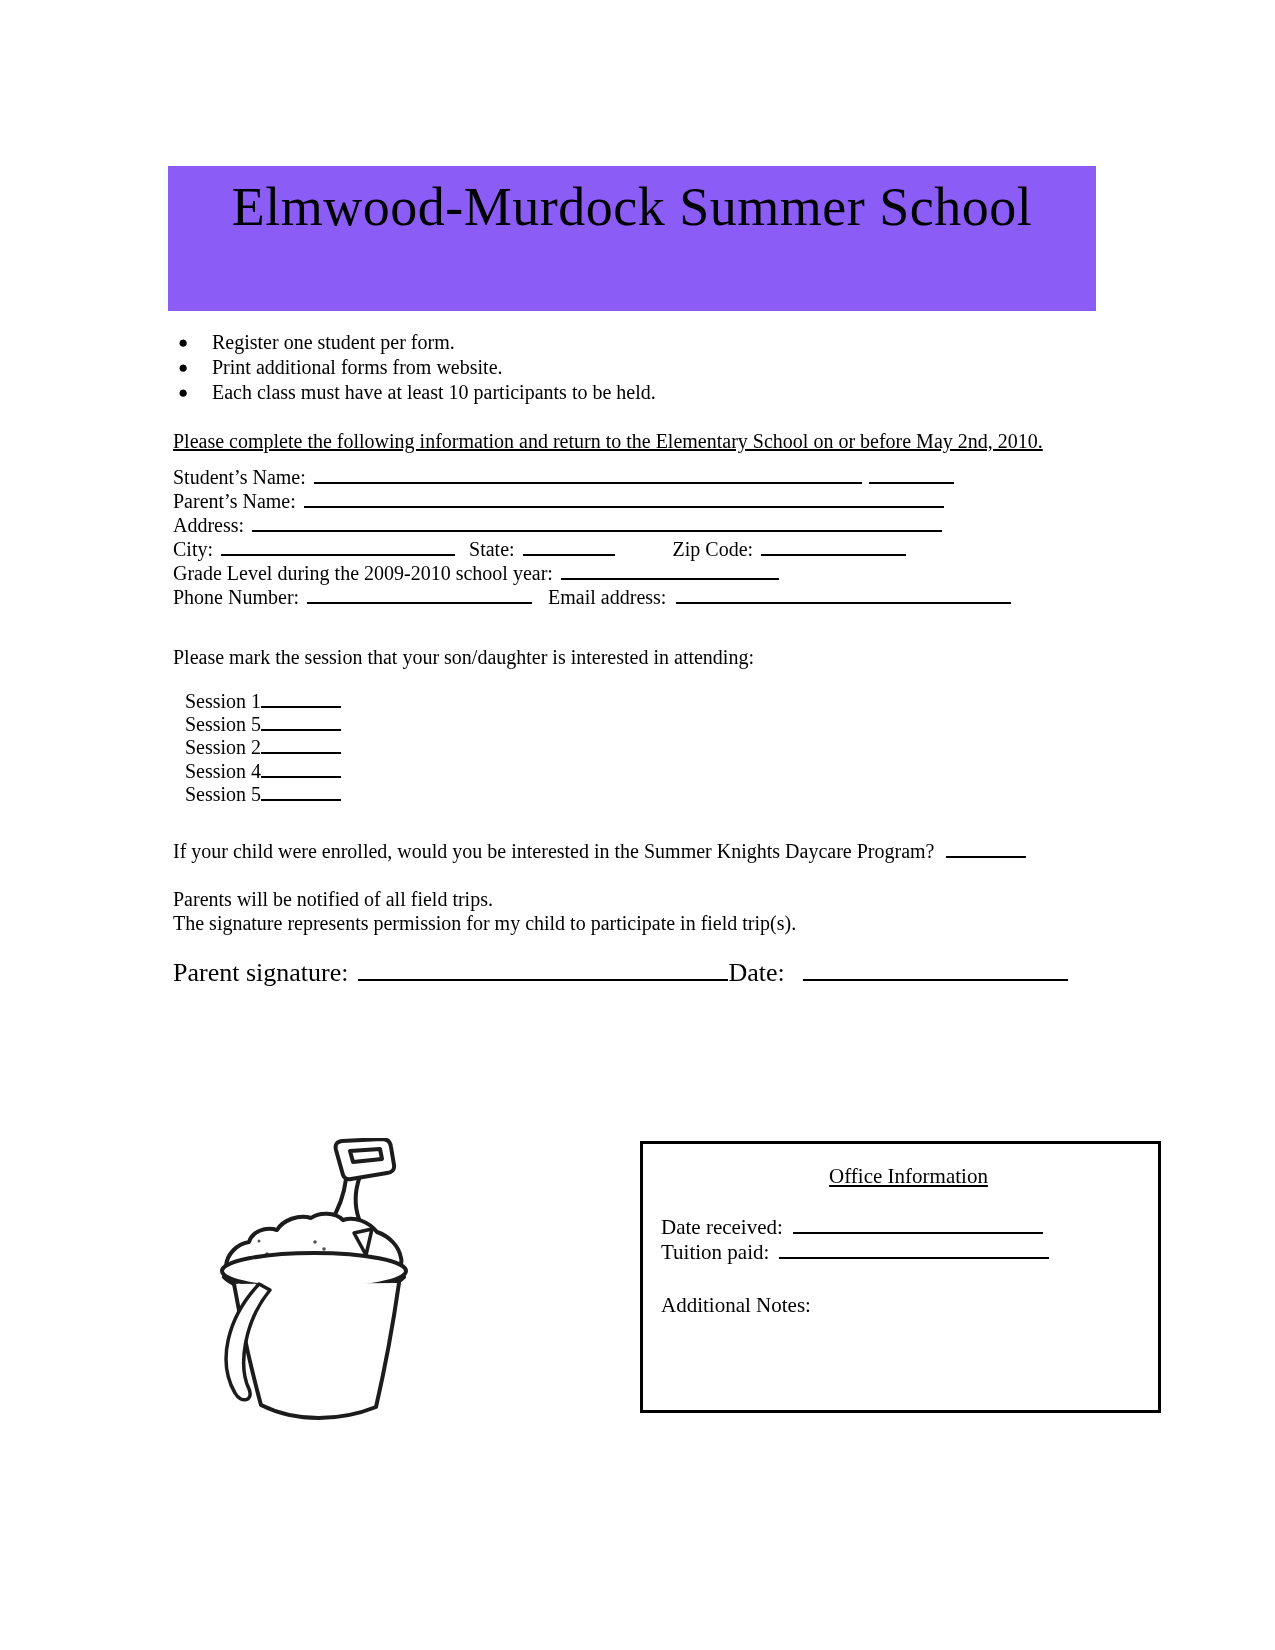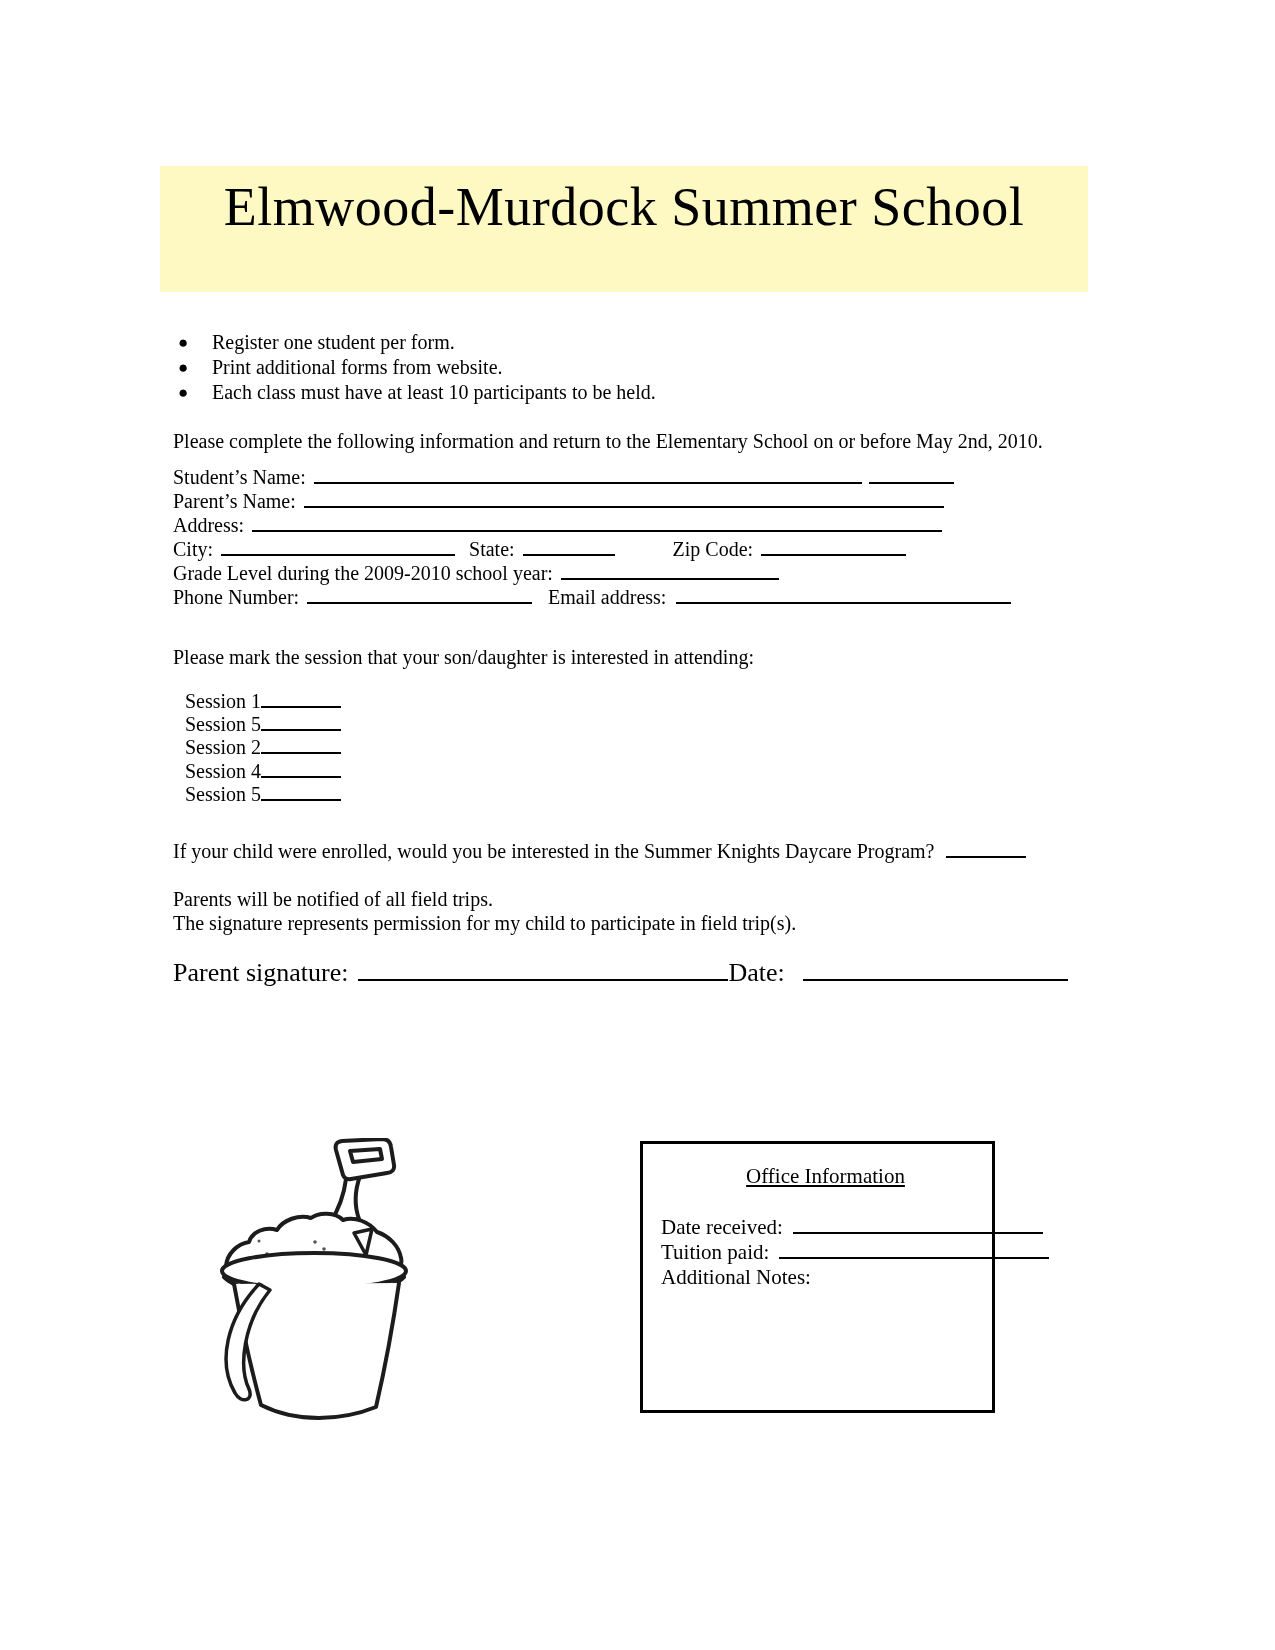--- a/index.html
+++ b/index.html
@@ -6,69 +6,69 @@
   .page{
     position:relative;
     width:1275px;height:1650px;
     background:#ffffff;
     font-family:"Liberation Serif","DejaVu Serif",serif;
     color:#000;
     overflow:hidden;
   }
   
   .banner{
-    position:absolute;left:160px;top:166px;width:928px;height:126px;
-    background:#fef9c3;
+    position:absolute;left:168px;top:166px;width:928px;height:145px;
+    background:#8b5cf6;
   }
   .banner .title{
     margin:0;padding-top:10px;
     text-align:center;
     font-size:54px;line-height:62px;font-weight:400;
     letter-spacing:0.5px;
   }
   
   .bullets{position:absolute;left:178px;top:330px;font-size:20px;}
   .bullet-row{display:flex;line-height:25px;}
   .bullet-dot{width:34px;text-align:left;font-size:17px;}
   
-  .intro{position:absolute;left:173px;top:430px;font-size:20px;white-space:nowrap;}
+  .intro{position:absolute;left:173px;top:430px;font-size:20px;white-space:nowrap;text-decoration:underline;}
   
   .fields{position:absolute;left:173px;top:465px;font-size:20px;}
   .frow{height:24px;line-height:24px;white-space:nowrap;}
   .ln{
     display:inline-block;
     border-bottom:2px solid #000;
     height:3px;
   }
   
   .session-prompt{position:absolute;left:173px;top:646px;font-size:20px;white-space:nowrap;}
   .sessions{position:absolute;left:185px;top:690px;font-size:20px;}
   .srow{height:23.2px;line-height:23.2px;white-space:nowrap;}
   
   .daycare{position:absolute;left:173px;top:840px;font-size:20px;white-space:nowrap;}
   
   .notes{position:absolute;left:173px;top:888px;font-size:20px;line-height:23.5px;}
   
   .sigrow{position:absolute;left:173px;top:958px;font-size:26px;white-space:nowrap;}
   
   .office-box{
-    position:absolute;left:640px;top:1141px;width:355px;height:272px;
+    position:absolute;left:640px;top:1141px;width:521px;height:272px;
     border:3px solid #000;
     box-sizing:border-box;
     padding:16px 2px 0 18px;
     font-size:21px;
   }
   .office-title{
     text-align:center;
     text-decoration:underline;
     font-size:21px;
     margin:4px 0 26px 0;
   }
   .orow{height:25px;line-height:25px;white-space:nowrap;}
-  .office-notes{}
+  .office-notes{margin-top:28px;}
   
   .artwork{position:absolute;left:197px;top:1138px;width:250px;height:282px;}
 </style>
 </head>
 <body>
 
 <div class="page">
 
   <div class="banner">
     <h1 class="title">Elmwood-Murdock Summer School</h1>

